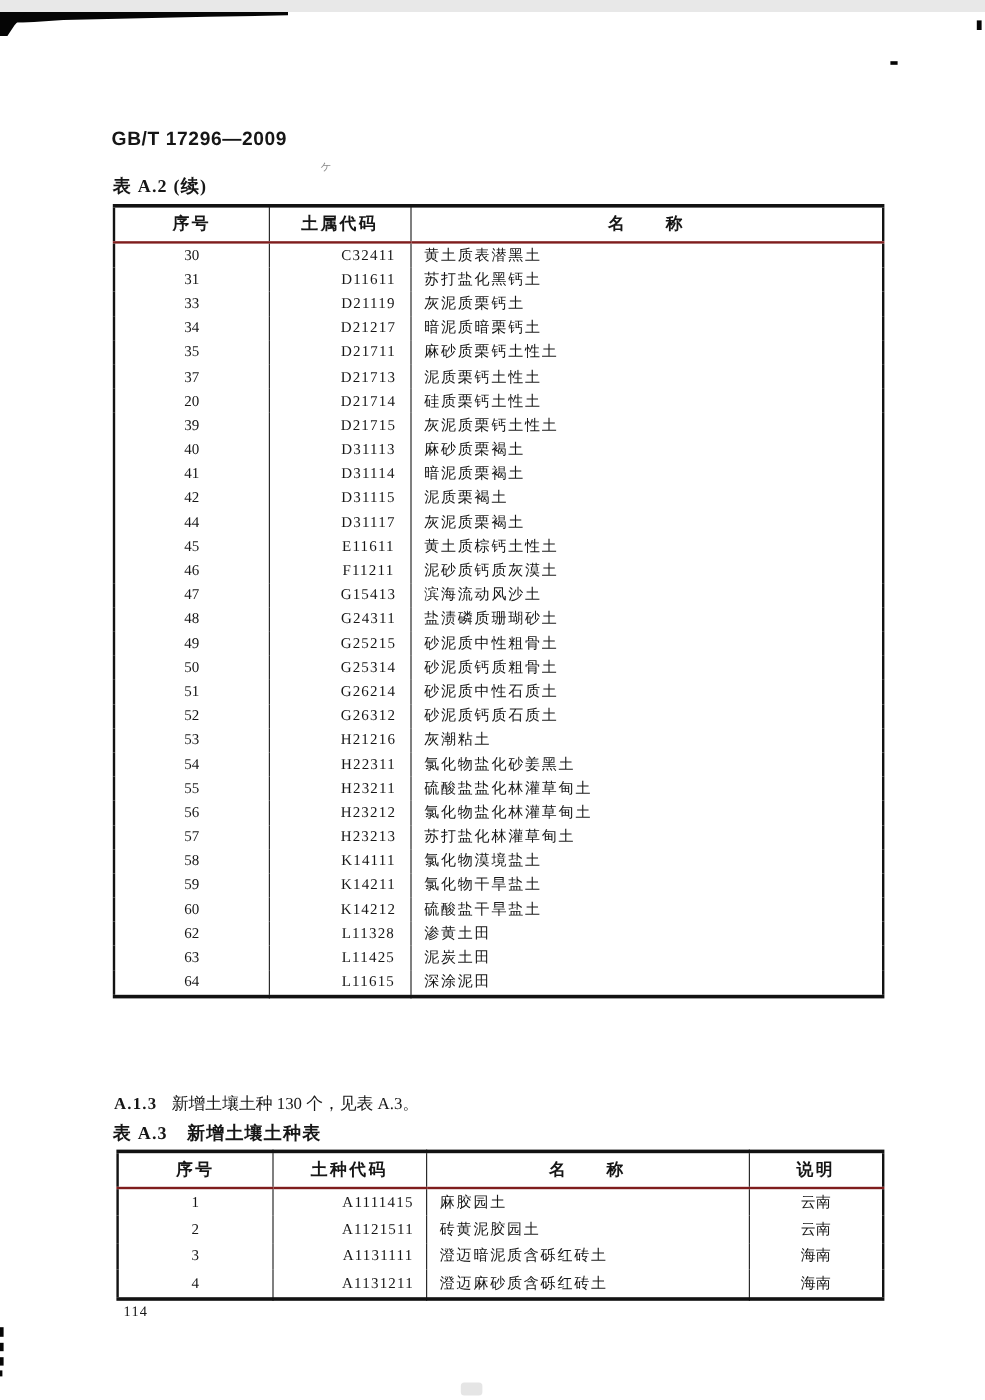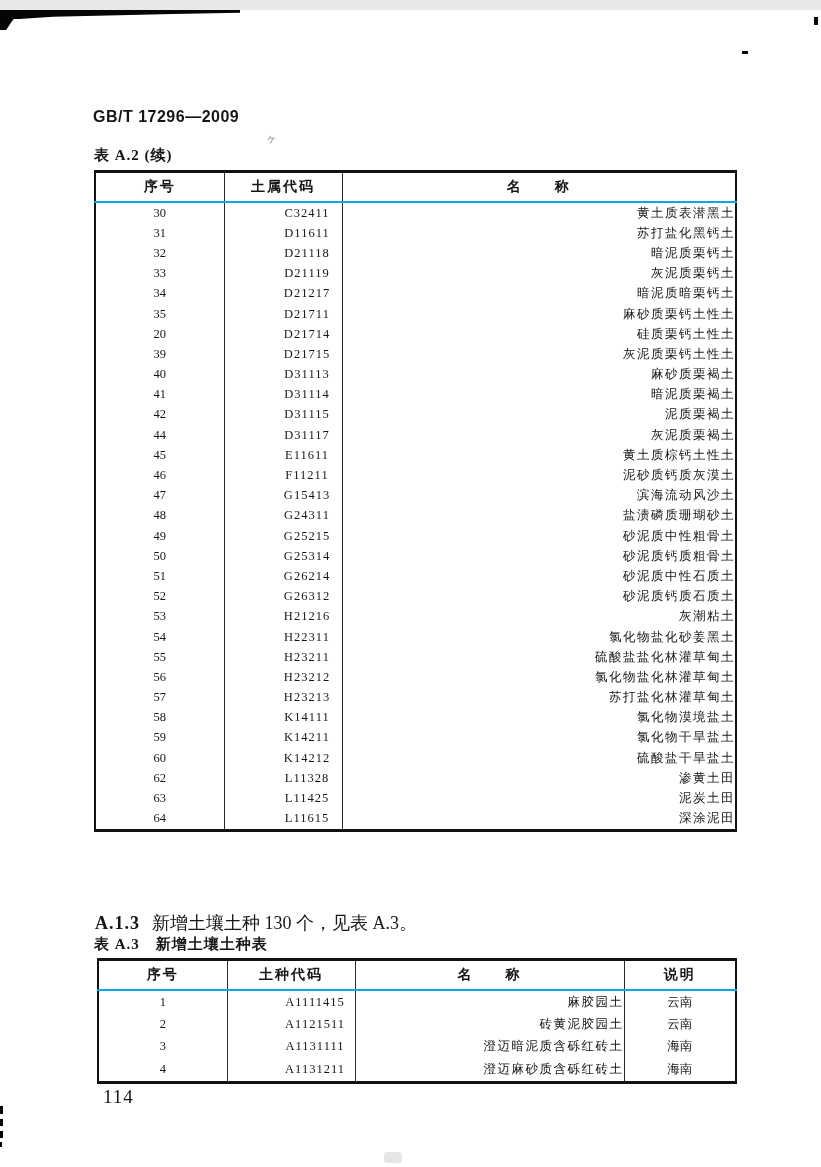--- a/index.html
+++ b/index.html
@@ -35,33 +35,33 @@
   .title-a2{left:94px;top:136px;}
   .title-a3{left:94px;top:925px;}
   
   table{position:absolute;border-collapse:collapse;table-layout:fixed;background:transparent;}
   .t2{left:94px;top:160px;width:643px;}
   .t3{left:97px;top:948px;width:640px;}
   table{border:2px solid #121212;border-top-width:3px;border-bottom-width:3px;}
   th,td{border-left:1px solid #2b2b2b;border-right:1px solid #2b2b2b;
     overflow:hidden;white-space:nowrap;padding:0;}
   thead th{
-    border-bottom:2px solid #0ea5e9;height:28px;font-size:14px;font-weight:bold;
+    border-bottom:2px solid #7f1d1d;height:28px;font-size:14px;font-weight:bold;
     text-align:center;letter-spacing:2px;
   }
   .t2 tbody td{height:20.2px;font-size:12.5px;text-align:center;}
   .t3 tbody td{height:22.4px;font-size:12.5px;text-align:center;}
   .t2 tbody td:nth-child(2),.t3 tbody td:nth-child(2){letter-spacing:1px;padding-left:48px;}
   .t2 tbody td:nth-child(3),.t3 tbody td:nth-child(3){
-    text-align:right;padding-left:11px;letter-spacing:1.5px;}
-  
-  .section-line{position:absolute;left:95px;top:901px;font-size:18px;margin:0;}
+    text-align:left;padding-left:11px;letter-spacing:1.5px;}
+  
+  .section-line{position:absolute;left:95px;top:901px;font-size:14px;margin:0;}
   .section-label{font-weight:bold;margin-right:12px;letter-spacing:1px;}
   
-  .page-num{position:absolute;left:103px;top:1076px;font-size:19px;letter-spacing:1px;}
+  .page-num{position:absolute;left:103px;top:1076px;font-size:12px;letter-spacing:1px;}
 </style>
 </head>
 <body>
 
 <div class="page">
 
   <div class="art art-top-bar"></div>
   <div class="art art-top-corner"></div>
   <div class="art art-dot-tr"></div>
   <div class="art art-dash-r1"></div>
@@ -93,38 +93,38 @@
           <td>30</td>
           <td>C32411</td>
           <td>黄土质表潜黑土</td>
         </tr>
         <tr>
           <td>31</td>
           <td>D11611</td>
           <td>苏打盐化黑钙土</td>
         </tr>
         <tr>
-          <td>32</td>
-          <td>D21118</td>
-          <td>暗泥质栗钙土</td>
-        </tr>
-        <tr>
           <td>33</td>
           <td>D21119</td>
           <td>灰泥质栗钙土</td>
         </tr>
         <tr>
           <td>34</td>
           <td>D21217</td>
           <td>暗泥质暗栗钙土</td>
         </tr>
         <tr>
           <td>35</td>
           <td>D21711</td>
           <td>麻砂质栗钙土性土</td>
+        </tr>
+        <tr>
+          <td>37</td>
+          <td>D21713</td>
+          <td>泥质栗钙土性土</td>
         </tr>
         <tr>
           <td>20</td>
           <td>D21714</td>
           <td>硅质栗钙土性土</td>
         </tr>
         <tr>
           <td>39</td>
           <td>D21715</td>
           <td>灰泥质栗钙土性土</td>

